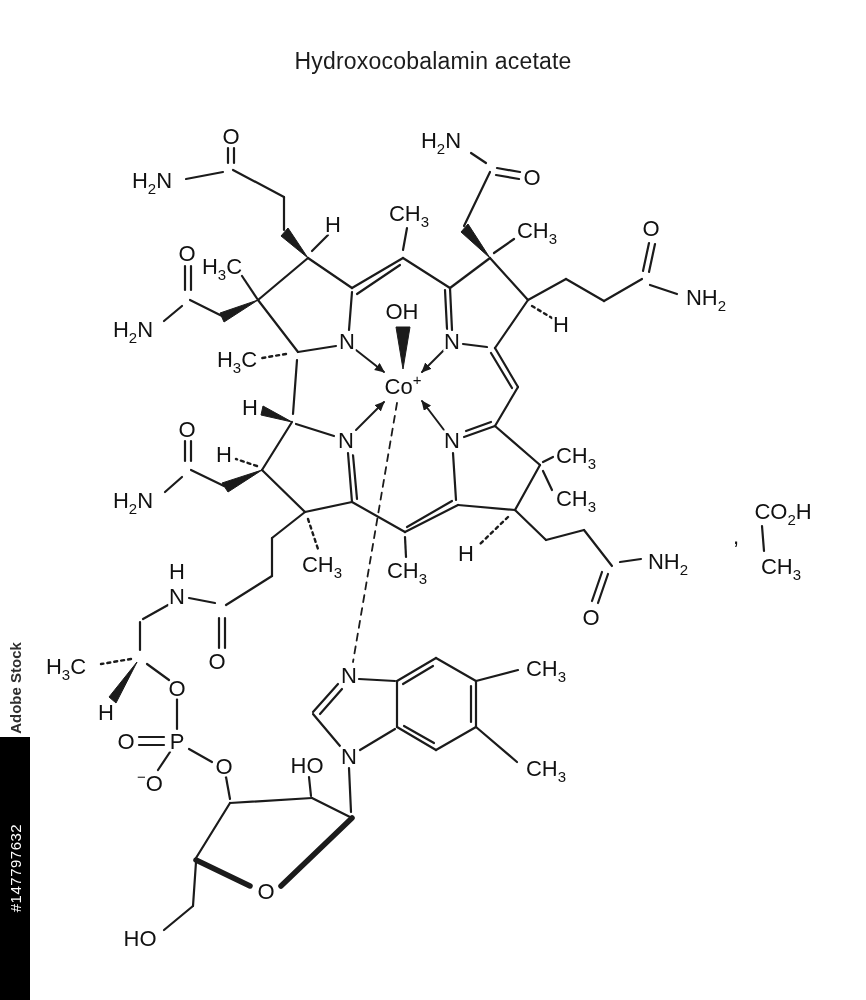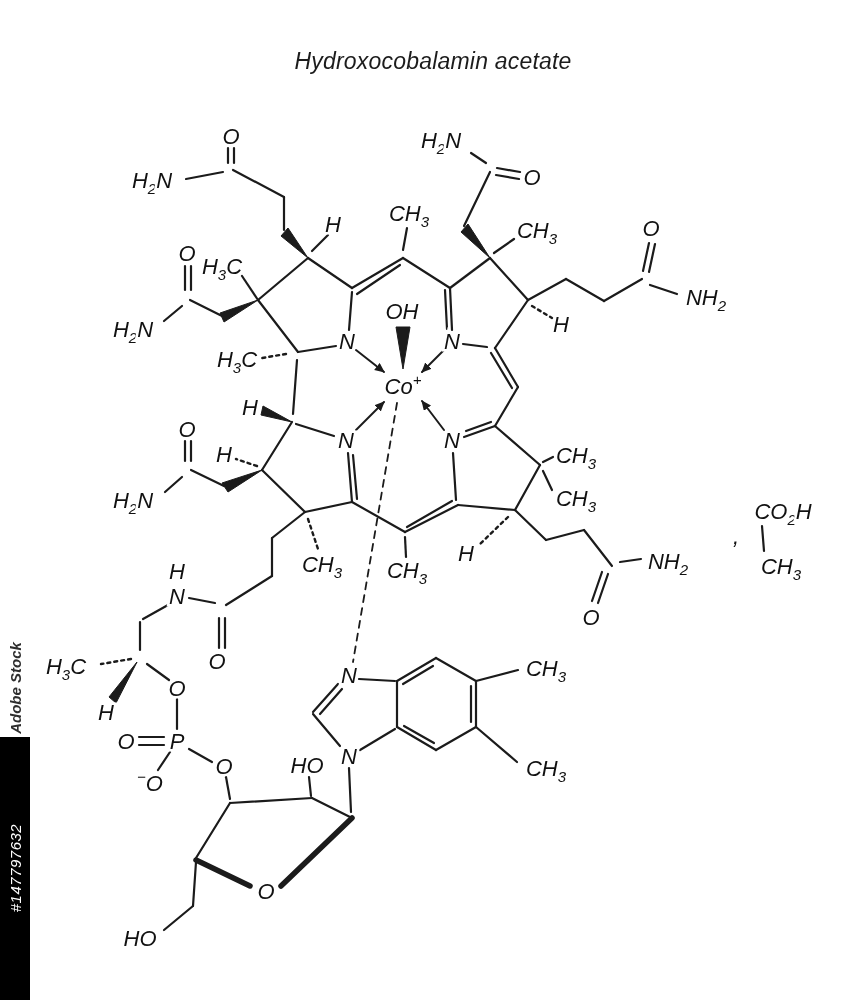--- a/index.html
+++ b/index.html
@@ -1,17 +1,17 @@
 <!DOCTYPE html>
 <html><head>
 <meta charset="utf-8">
 <style>
   html,body{margin:0;padding:0;background:#ffffff;}
   .page{position:relative;width:866px;height:1000px;background:#fff;overflow:hidden;
-        font-family:"Liberation Sans",sans-serif;font-style:italic;}
+        font-family:"Liberation Sans",sans-serif;}
   .title{position:absolute;top:48px;left:0;width:100%;text-align:center;
          font-size:23px;color:#1c1c1c;letter-spacing:.2px;}
   svg.structure{position:absolute;left:0;top:0;}
   .bd{stroke:#1b1b1b;stroke-width:2.2;fill:none;stroke-linecap:round;}
   .dash{stroke-dasharray:3 4;stroke-width:2.4;}
   .dashlong{stroke-dasharray:7 6;stroke-width:1.8;}
   .thick{stroke-width:5.5;}
   .arrowline{stroke-width:2;}
   .wedge{fill:#1b1b1b;stroke:#1b1b1b;stroke-width:1;stroke-linejoin:round;}
   .lab{font-family:"Liberation Sans",sans-serif;font-size:22px;fill:#111;

